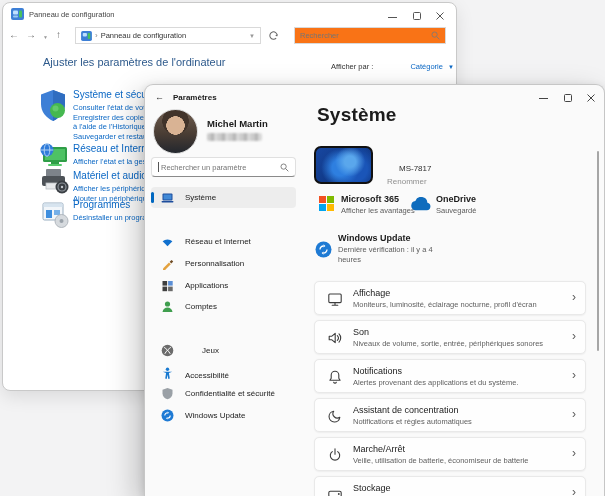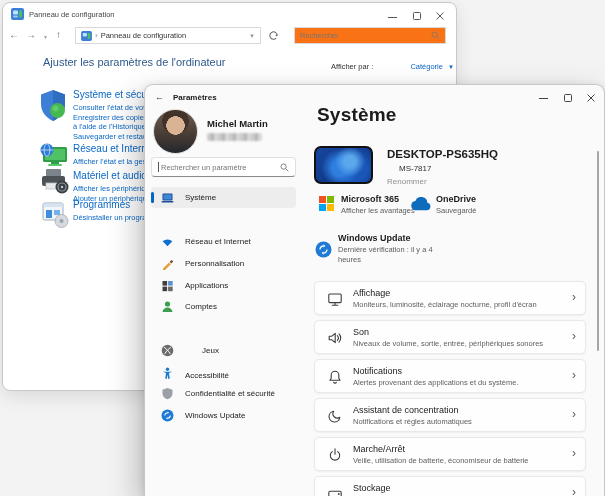--- a/index.html
+++ b/index.html
@@ -321,21 +321,20 @@
       <circle cx="6.5" cy="6.5" r="6" fill="#1e7ad4"></circle>
       <path d="M3.8 6.5a2.7 2.7 0 0 1 2.7-2.7M9.2 6.5a2.7 2.7 0 0 1-2.7 2.7" fill="none" stroke="#fff" stroke-width="1.1"></path>
       <path d="M6.5 2.5 8 3.8 6.5 5.1ZM6.5 7.9 5 9.2l1.5 1.3Z" fill="#fff"></path>
     </svg>
     <span>Windows Update</span>
   </div>
 
   <div class="abs st-h1">Système</div>
 
   <div class="abs st-thumb"></div>
-  <div class="abs st-devname">DESKTOP-PS635HQ</div>
   <div class="abs st-devmodel">MS-7817</div>
   <div class="abs st-rename">Renommer</div>
 
   <div class="abs ms-logo">
     <i style="background:#f25022"></i>
     <i style="background:#7fba00"></i>
     <i style="background:#00a4ef"></i>
     <i style="background:#ffb900"></i>
   </div>
   <div class="abs promo-title" style="left:196px; top:109px;">Microsoft 365</div>

